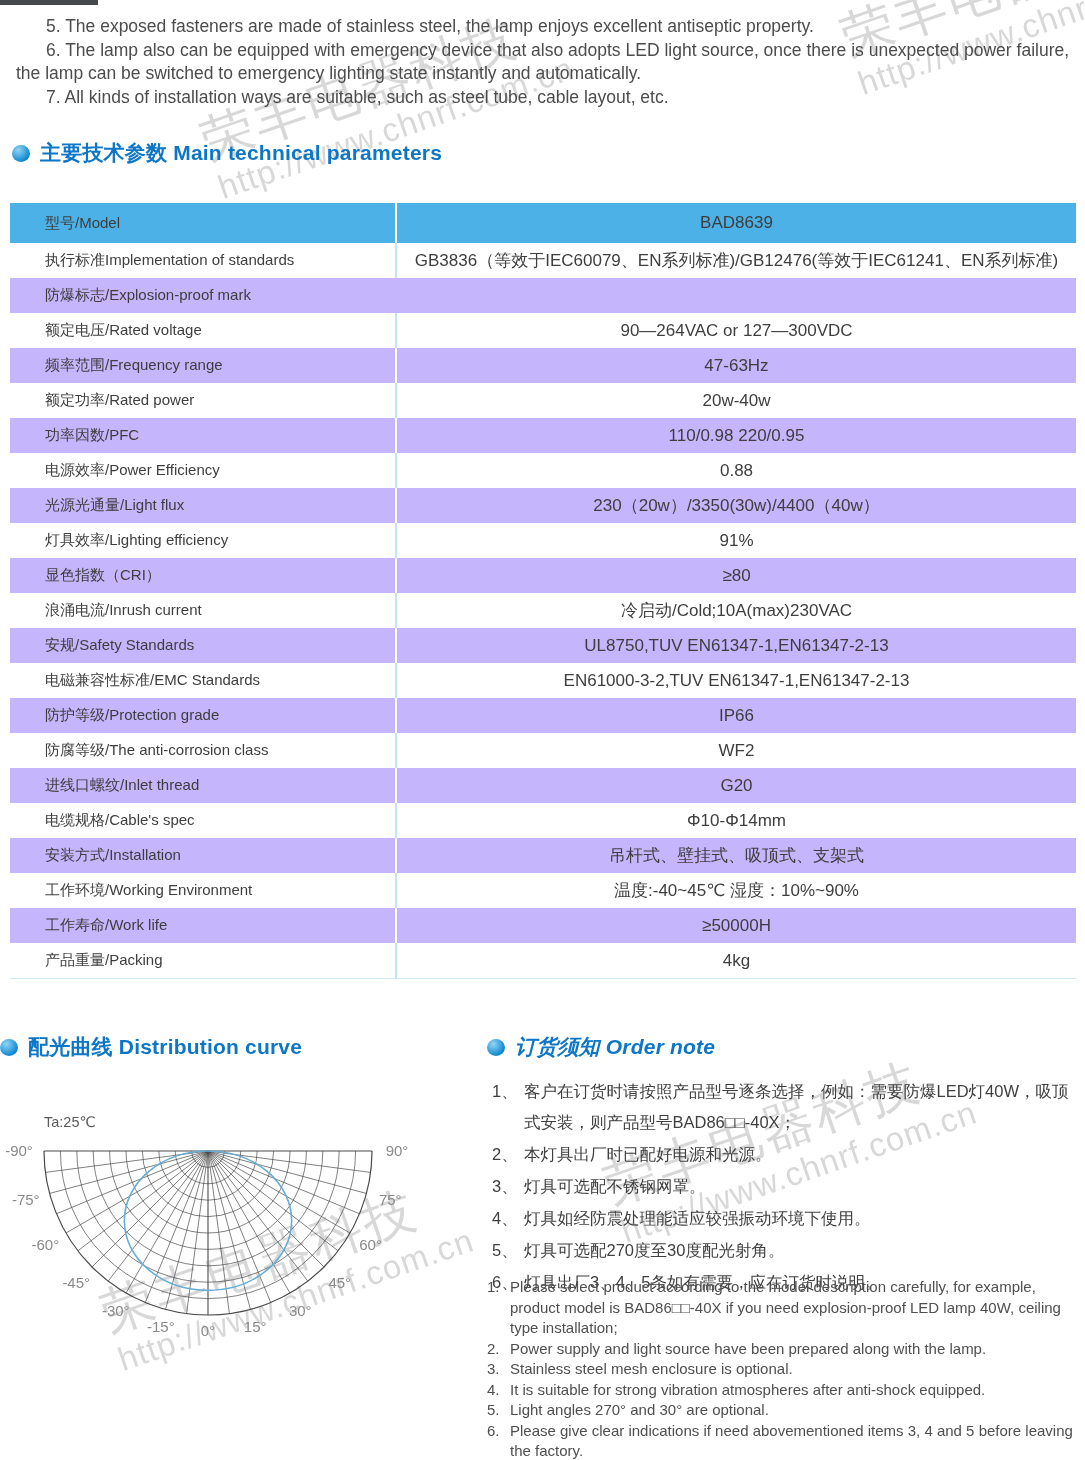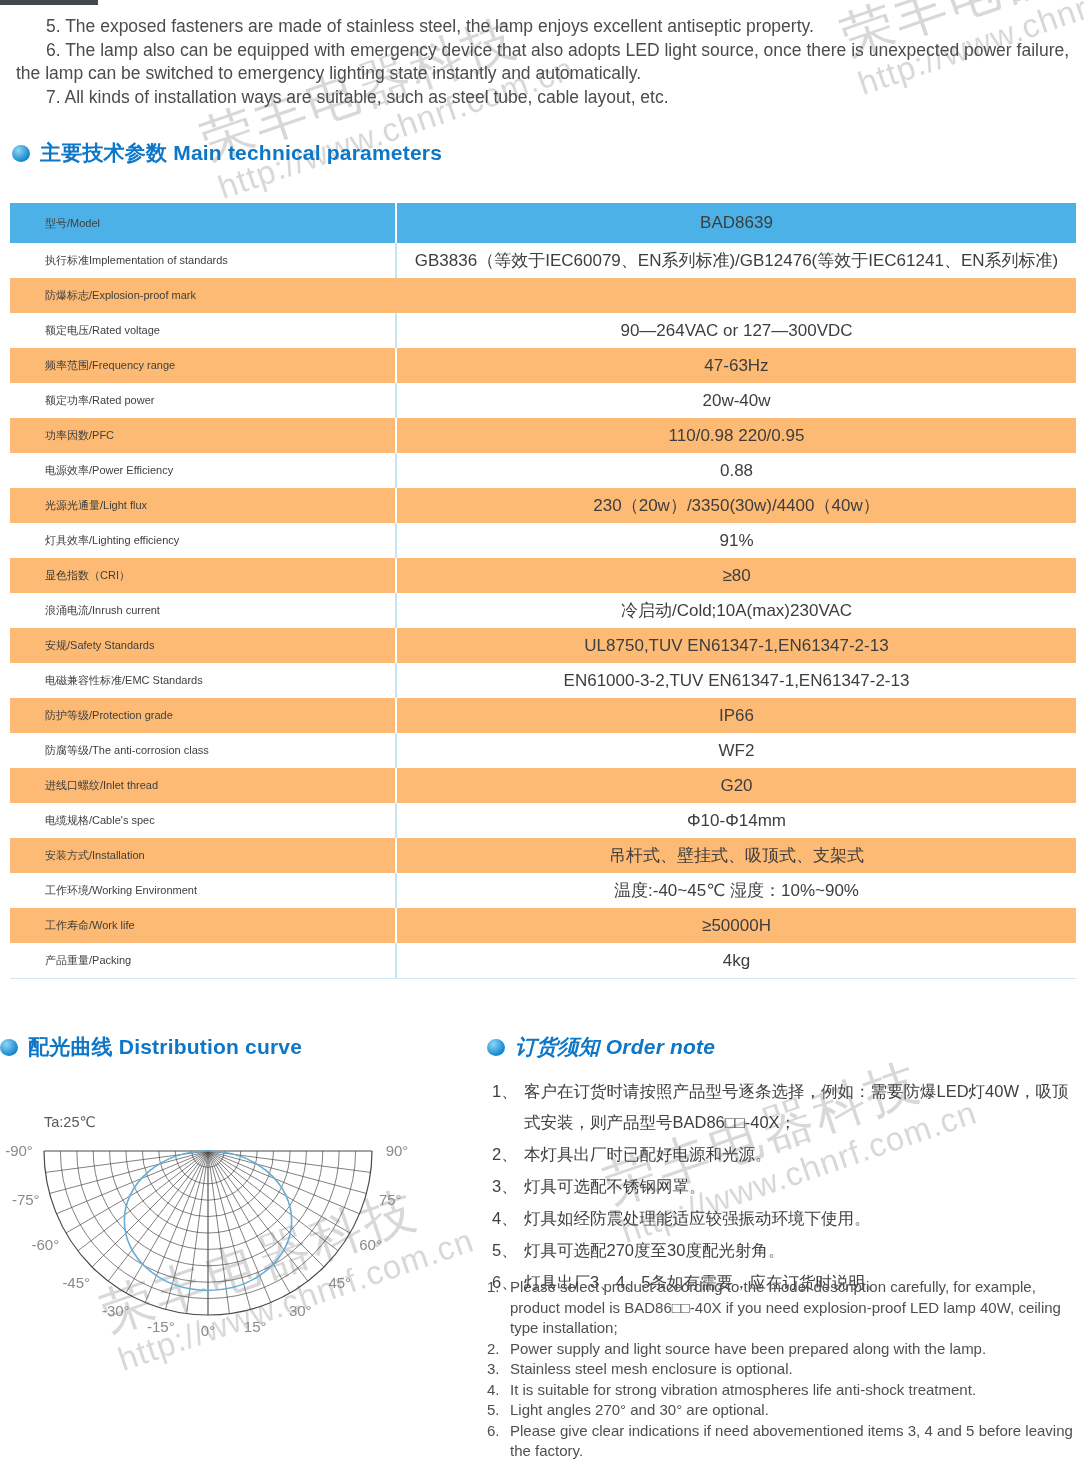--- a/index.html
+++ b/index.html
@@ -28,23 +28,23 @@
   .sec-title .dot{width:18px;height:17px;border-radius:50%;margin-right:10px;flex:none;
                   background:radial-gradient(circle at 35% 30%,#8fd6f5,#0f85cf 72%);}
   #tech-title{left:12px;top:139px;}
   #dist-title{left:0;top:1033px;}
   #order-title{left:487px;top:1033px;font-style:italic;}
   
   .spec-table{position:absolute;left:10px;top:203px;width:1066px;z-index:1;
               border-bottom:1px solid #cfe9f8;}
   .trow{display:flex;min-height:35px;background:#ffffff;}
   .trow.header{min-height:40px;background:#4cb1e6;}
-  .trow.alt{background:#fdba74;}
+  .trow.alt{background:#c4b5fd;}
   .tlabel{width:385px;box-sizing:border-box;padding-left:35px;padding-right:6px;
-          display:flex;align-items:center;font-size:11px;color:#3e3e3e;}
+          display:flex;align-items:center;font-size:15px;color:#3e3e3e;}
   .tvalue{flex:1;display:flex;align-items:center;justify-content:center;
           text-align:center;font-size:17px;color:#3e3e3e;
           border-left:2px solid #c3e4f6;padding:2px 14px;box-sizing:border-box;}
   .trow.alt .tvalue,.trow.header .tvalue{border-left-color:#ffffff;}
   
   .chart-wrap{position:absolute;left:0;top:1095px;width:480px;height:370px;z-index:1;}
   
   .notes-zh{position:absolute;left:492px;top:1076px;width:586px;z-index:1;
             font-size:16.5px;color:#3f3f3f;}
   .notes-zh .note{display:flex;margin-bottom:1px;}
@@ -289,21 +289,21 @@
       <div class="note">
         <div class="num">2.</div>
         <div class="txt">Power supply and light source have been prepared along with the lamp.</div>
       </div>
       <div class="note">
         <div class="num">3.</div>
         <div class="txt">Stainless steel mesh enclosure is optional.</div>
       </div>
       <div class="note">
         <div class="num">4.</div>
-        <div class="txt">It is suitable for strong vibration atmospheres life anti-shock treatment.</div>
+        <div class="txt">It is suitable for strong vibration atmospheres after anti-shock equipped.</div>
       </div>
       <div class="note">
         <div class="num">5.</div>
         <div class="txt">Light angles 270°  and 30°  are optional.</div>
       </div>
       <div class="note">
         <div class="num">6.</div>
         <div class="txt">Please give clear indications if need abovementioned items 3, 4 and 5 before leaving the factory.</div>
       </div>
     </div>

